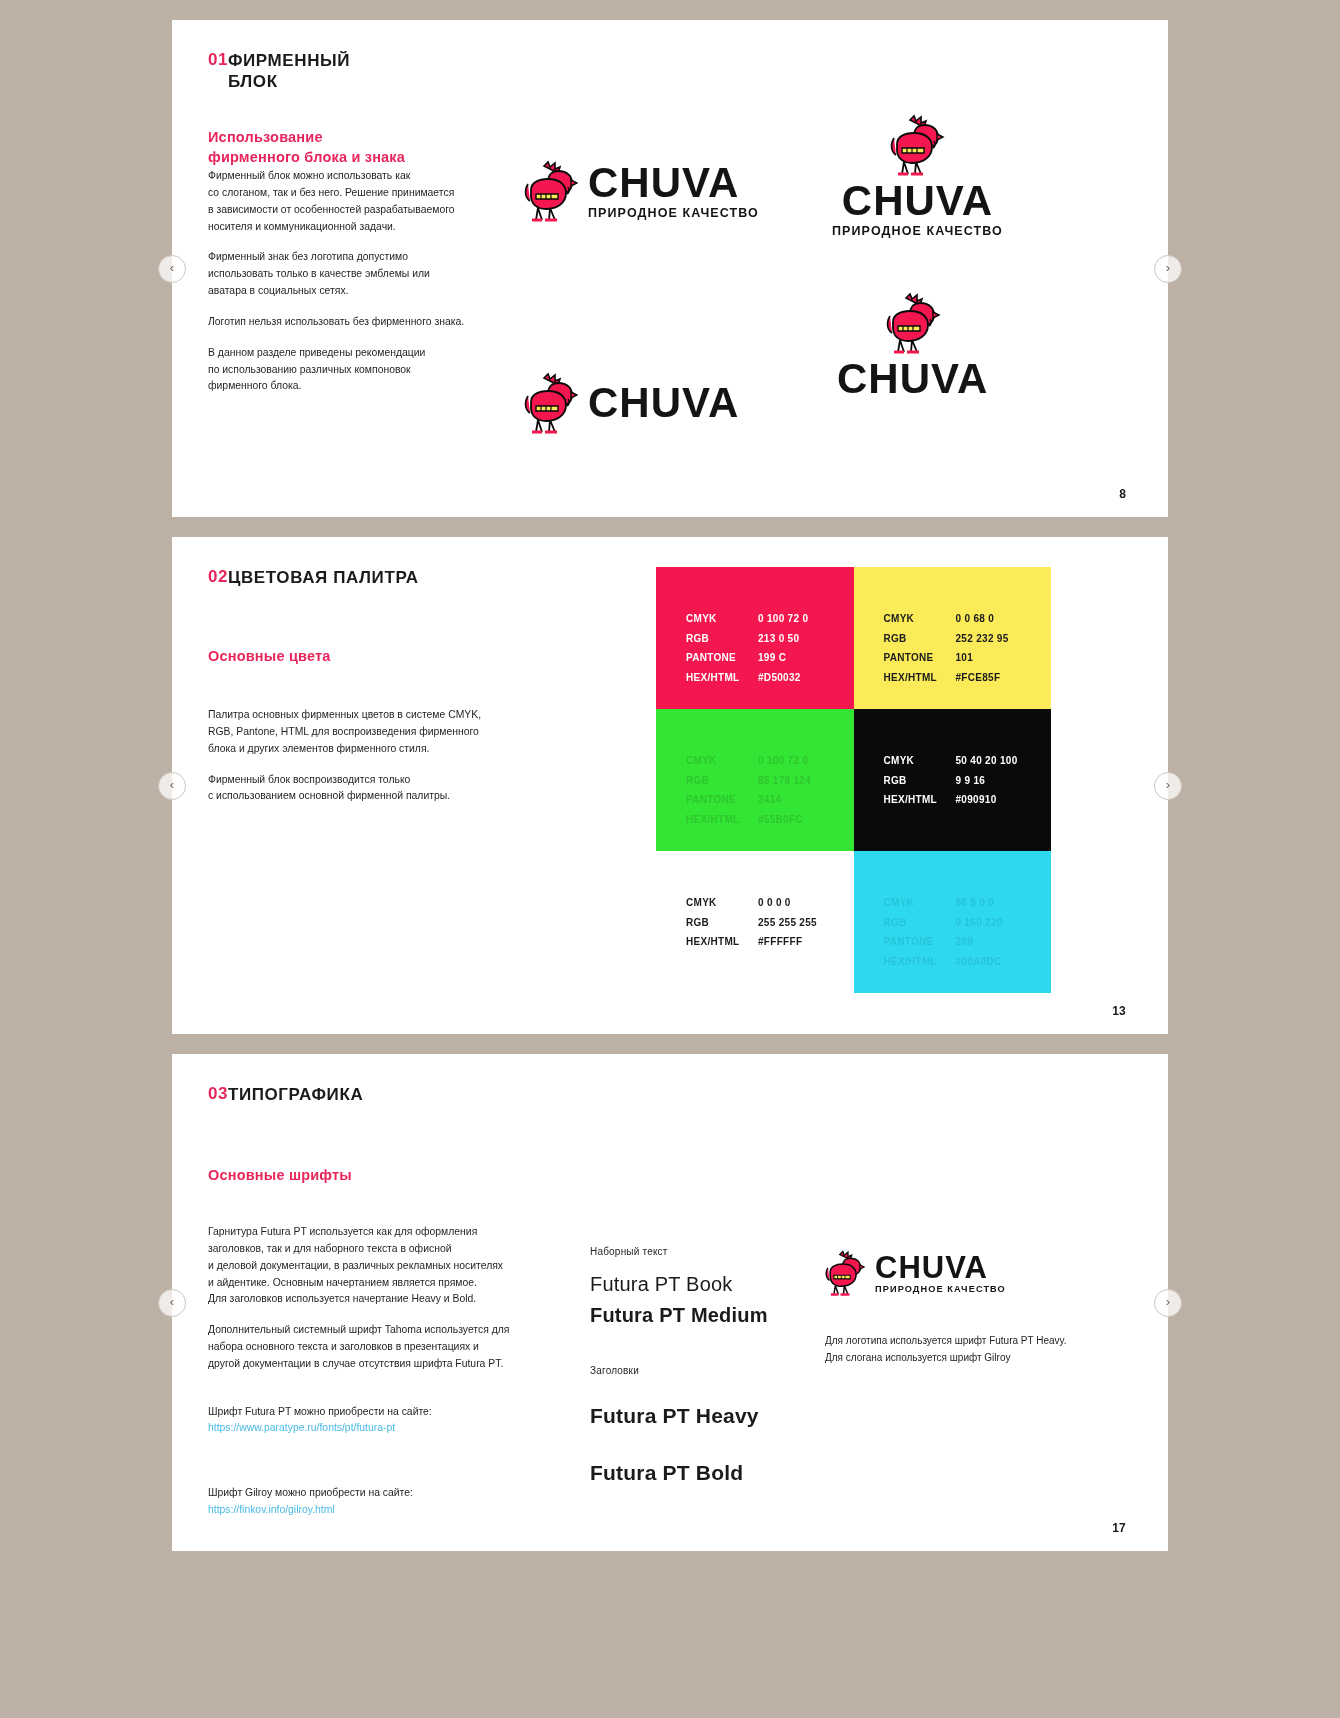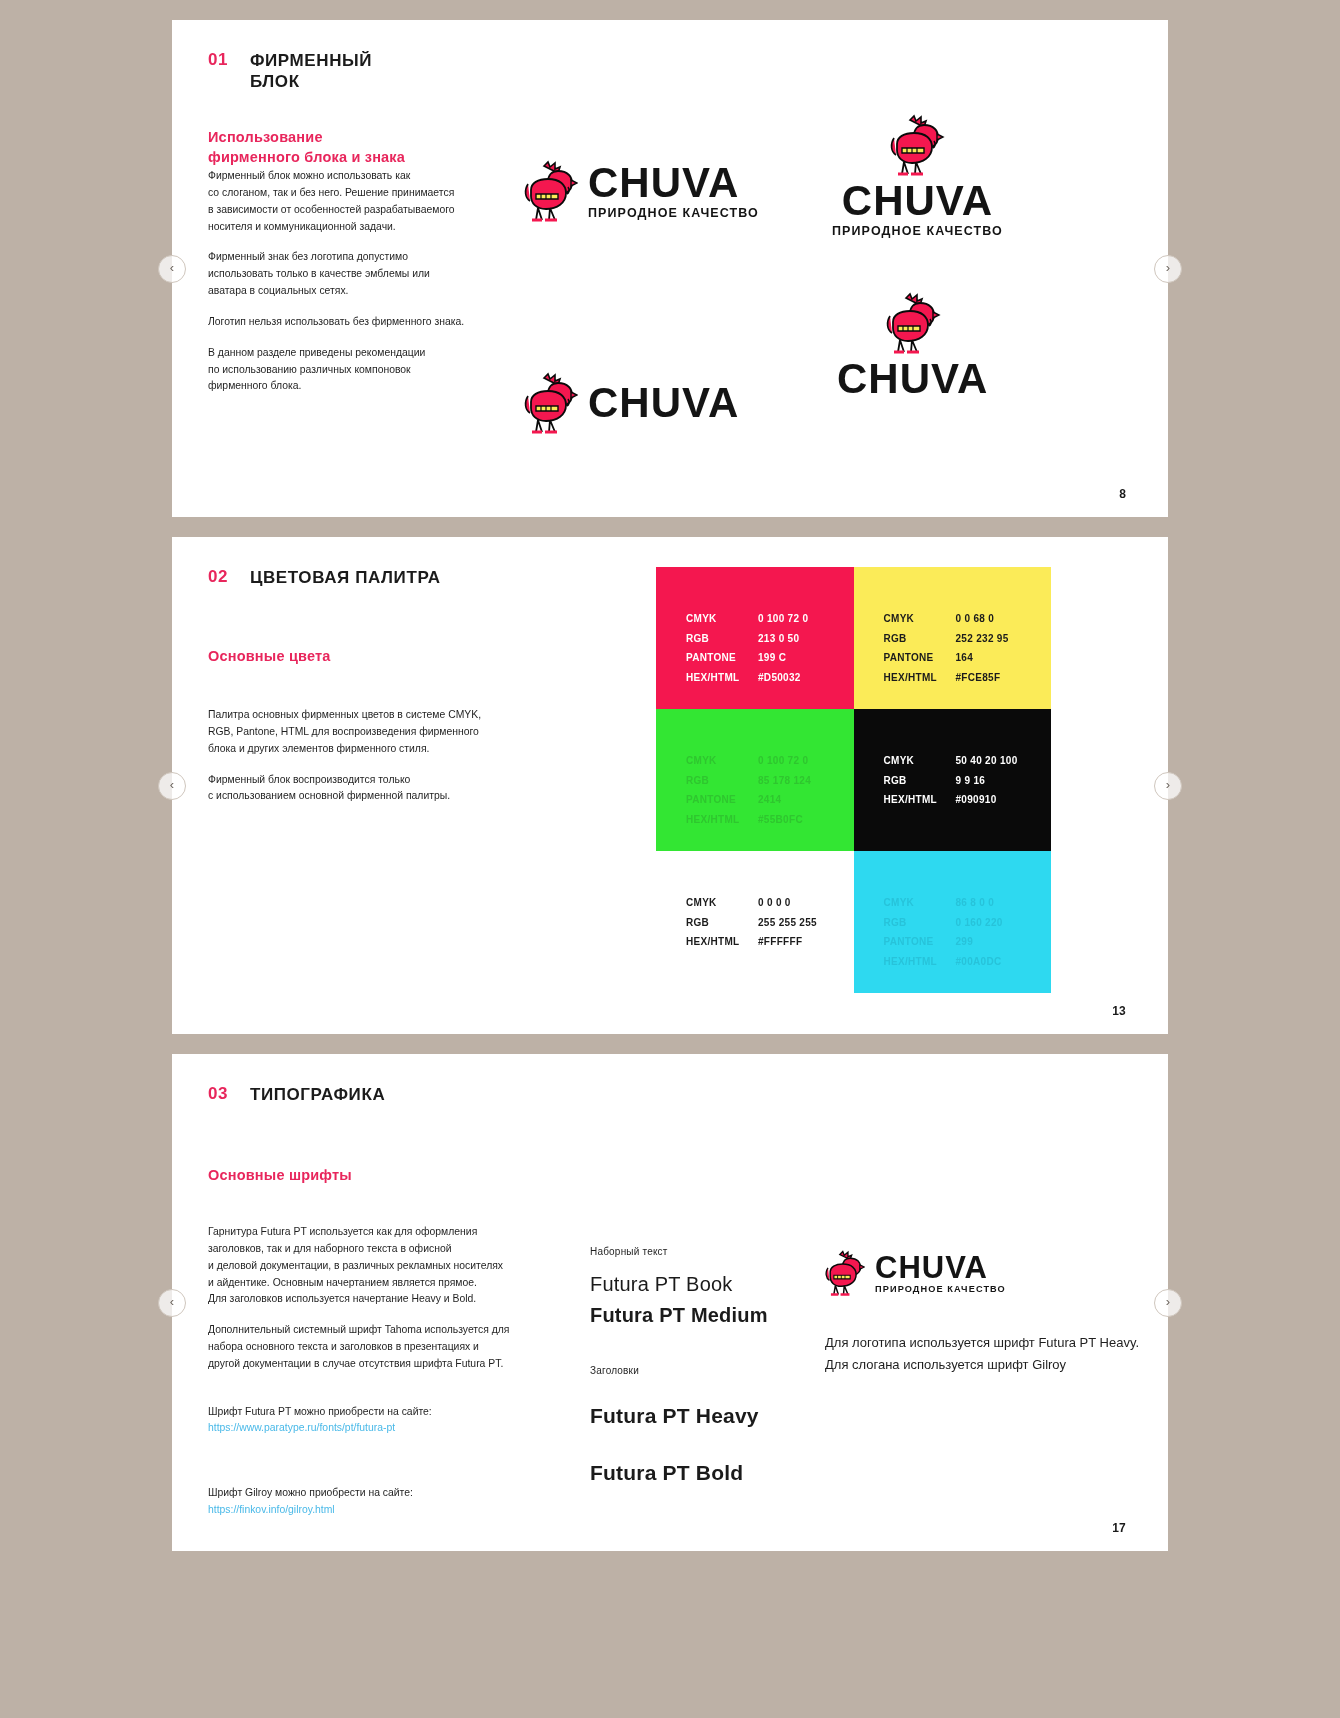--- a/index.html
+++ b/index.html
@@ -59,21 +59,20 @@
     color: #1a1a1a;
     font-weight: bold;
     letter-spacing: .2px;
   }
 
   .sec-head {
     position: absolute;
     left: 36px;
     top: 30px;
     display: flex;
-    gap: 22px;
     align-items: flex-start;
   }
   .sec-num {
     color: #e8265c;
     font-size: 17px;
     font-weight: bold;
     letter-spacing: .5px;
   }
   .sec-title {
     color: #1b1b1b;
@@ -155,21 +154,21 @@
   .s3 { height: 497px; }
   .type-col { position: absolute; left: 418px; top: 192px; }
   .type-label { font-size: 10px; color: #1f1f1f; margin-bottom: 12px; letter-spacing: .2px; }
   .type-sample { font-size: 20px; color: #1b1b1b; line-height: 1.55; letter-spacing: .2px; }
   .type-sample.med { font-weight: 600; }
   .type-sample.heavy { font-weight: bold; font-size: 21px; margin-top: 24px; }
   .logo-note {
     position: absolute;
     left: 653px;
     top: 278px;
-    font-size: 13px;
+    font-size: 10px;
     line-height: 1.7;
     color: #1f1f1f;
     white-space: pre-line;
   }
 </style>
 </head>
 <body>
 
 <div class="deck">
 
@@ -339,21 +338,21 @@
             <div class="row">
                 <span class="k">CMYK</span>
                 <span class="v">0 0 68 0</span>
               </div>
             <div class="row">
                 <span class="k">RGB</span>
                 <span class="v">252 232 95</span>
               </div>
             <div class="row">
                 <span class="k">PANTONE</span>
-                <span class="v">164</span>
+                <span class="v">101</span>
               </div>
             <div class="row">
                 <span class="k">HEX/HTML</span>
                 <span class="v">#FCE85F</span>
               </div>
           </div>
         </div>
 
         <div class="sw mid" style="background:#33e633; color:#2fc62f;">
           <div class="tbl">

